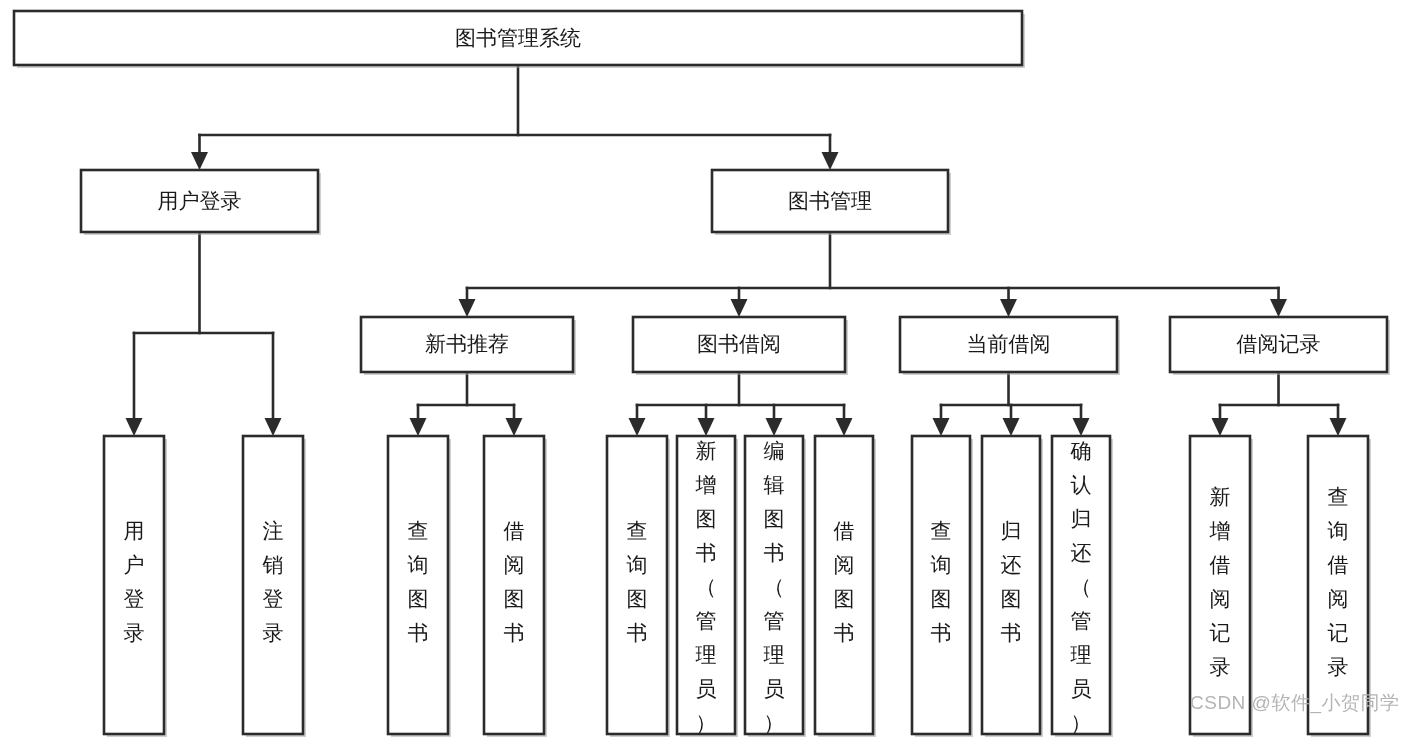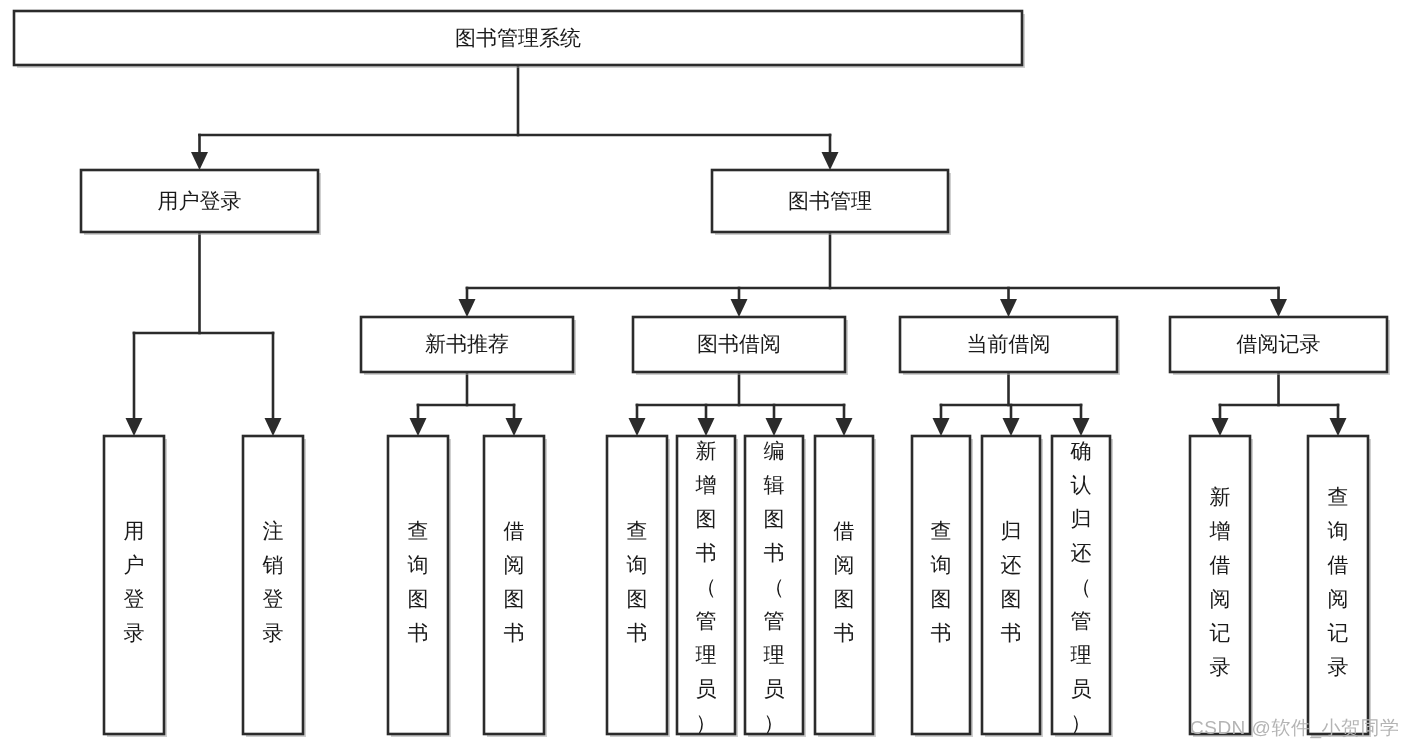--- a/index.html
+++ b/index.html
@@ -225,14 +225,14 @@
           <rect x="1190" y="436" width="60" height="298" class="node-box"></rect>
           <text x="1220" y="504" class="node-label-vertical"><tspan x="1220" dy="0">新</tspan><tspan x="1220" dy="34">增</tspan><tspan x="1220" dy="34">借</tspan><tspan x="1220" dy="34">阅</tspan><tspan x="1220" dy="34">记</tspan><tspan x="1220" dy="34">录</tspan></text>
         </g>
         <g>
           <rect x="1311" y="439" width="60" height="298" class="node-shadow"></rect>
           <rect x="1308" y="436" width="60" height="298" class="node-box"></rect>
           <text x="1338" y="504" class="node-label-vertical"><tspan x="1338" dy="0">查</tspan><tspan x="1338" dy="34">询</tspan><tspan x="1338" dy="34">借</tspan><tspan x="1338" dy="34">阅</tspan><tspan x="1338" dy="34">记</tspan><tspan x="1338" dy="34">录</tspan></text>
         </g>
       </g>
   </svg>
-  <div class="watermark-text" style="left:1190px; top:715px;text-align:center;">CSDN @软件_小贺同学</div>
+  <div class="watermark-text" style="left:1190px; top:690px;text-align:center;">CSDN @软件_小贺同学</div>
 </div>
 
 </body></html>

